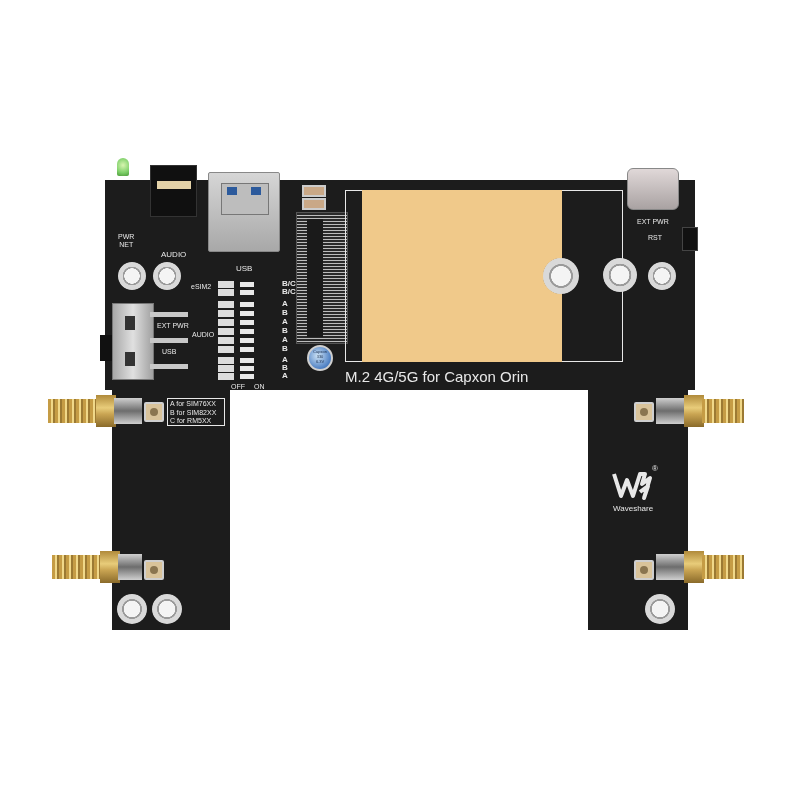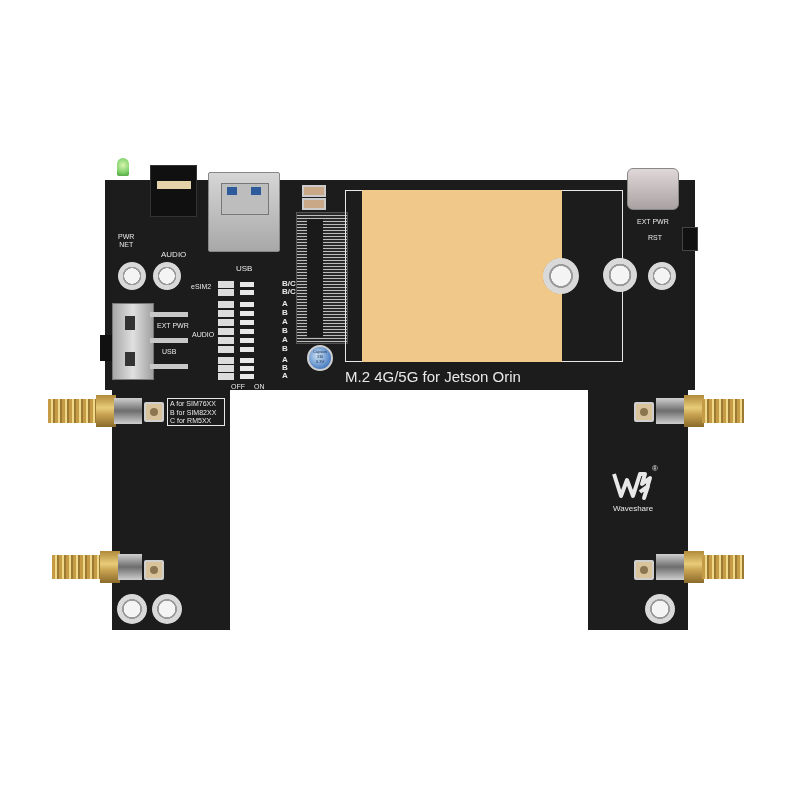--- a/index.html
+++ b/index.html
@@ -132,21 +132,21 @@
     <div>6.3V</div>
 </div>
 
 <div class="abs" style="left:345px;top:190px;width:276px;height:170px;border:1px solid #e8e8e8;"></div>
 <div class="abs" style="left:362px;top:190px;width:200px;height:172px;background:#f0c98a;"></div>
 
 <div class="hole" style="left:543px;top:258px;width:36px;height:36px;"></div>
 <div class="hole" style="left:603px;top:258px;width:34px;height:34px;"></div>
 <div class="hole" style="left:648px;top:262px;width:28px;height:28px;"></div>
 
-<div class="silk" style="left:345px;top:368px;font-size:15px;">M.2 4G/5G for Jetson Orin</div>
+<div class="silk" style="left:345px;top:368px;font-size:15px;">M.2 4G/5G for Capxon Orin</div>
 
 <div class="abs" style="left:627px;top:168px;width:50px;height:40px;background:linear-gradient(#e0d8d8,#a9a2a2);border:1px solid #888;border-radius:6px;"></div>
 <div class="silk" style="left:637px;top:218px;font-size:7px;">EXT PWR</div>
 <div class="silk" style="left:648px;top:234px;font-size:7px;">RST</div>
 <div class="abs" style="left:682px;top:227px;width:14px;height:22px;background:#111;border:1px solid #444;"></div>
 
 <div class="abs" style="left:167px;top:398px;width:58px;height:28px;border:1px solid #e8e8e8;padding:1px 2px;box-sizing:border-box;">
   <div class="silk" style="position:static;font-size:7px;line-height:8.5px;">A for SIM76XX</div>
   <div class="silk" style="position:static;font-size:7px;line-height:8.5px;">B for SIM82XX</div>
   <div class="silk" style="position:static;font-size:7px;line-height:8.5px;">C for RM5XX</div>

